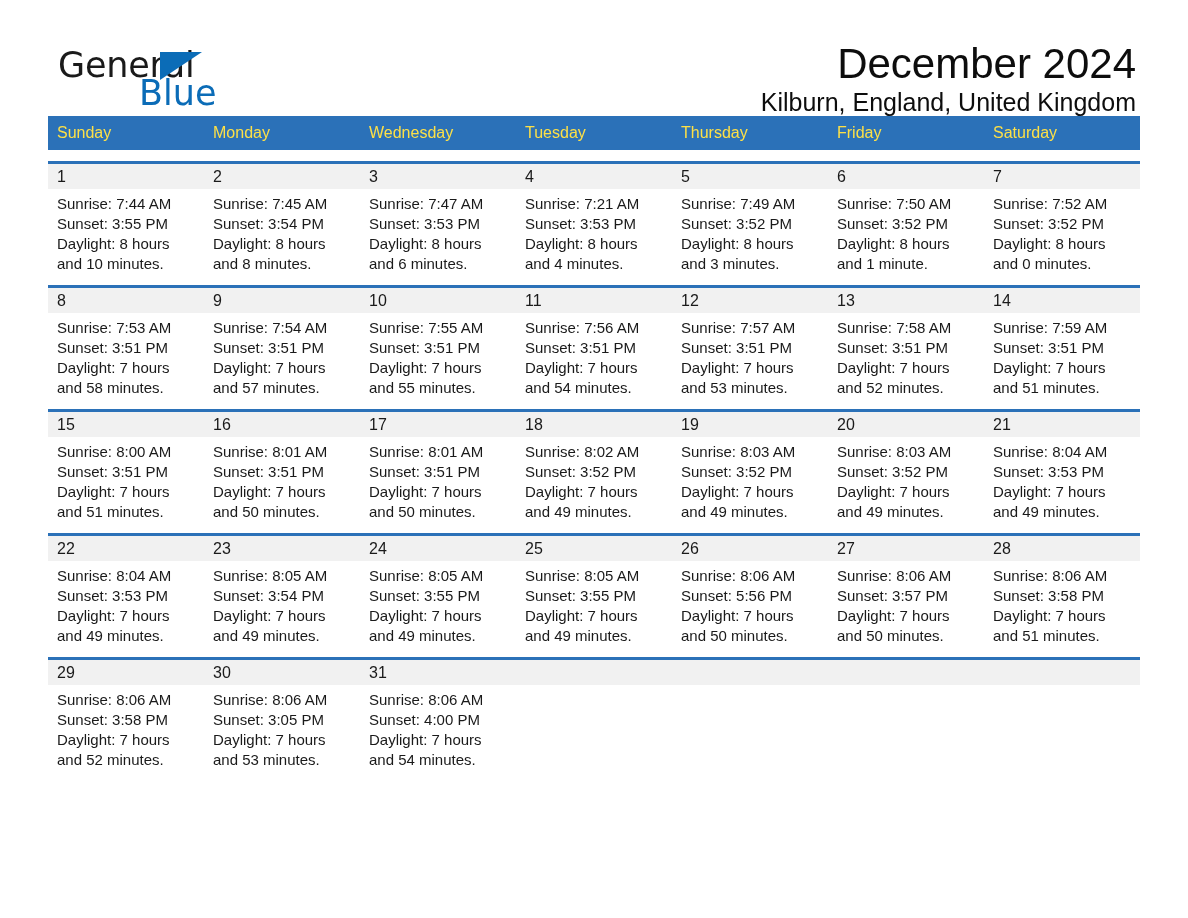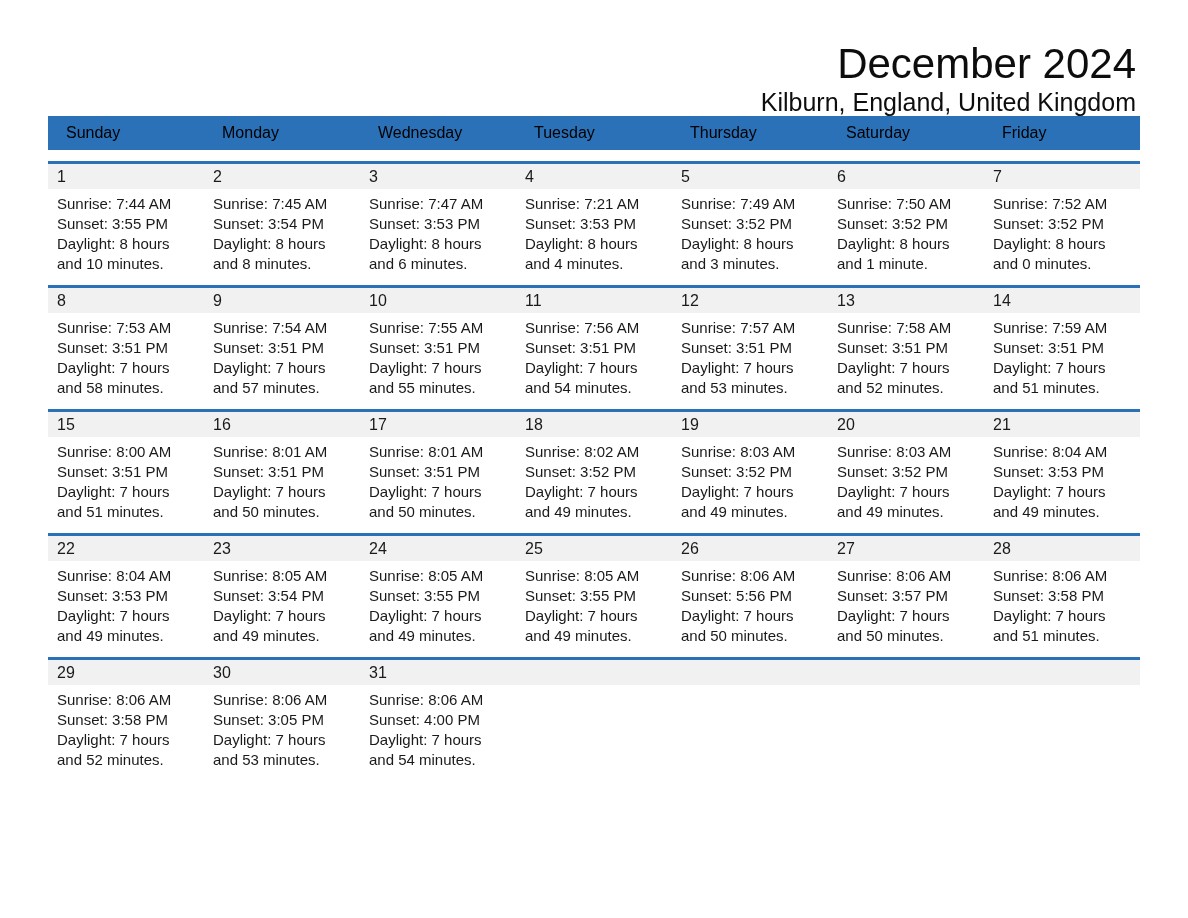--- a/index.html
+++ b/index.html
@@ -90,24 +90,24 @@
     margin-top: 6px;
     width: 1092px;
   }
   .weekdays {
     display: grid;
     grid-template-columns: repeat(7, 1fr);
     background: #2b71b8;
     height: 34px;
   }
   .weekday {
-    color: #000000;
+    color: #fde047;
     font-size: 16px;
     line-height: 34px;
-    padding-left: 18px;
+    padding-left: 9px;
     white-space: nowrap;
   }
 
   .week {
     display: grid;
     grid-template-columns: repeat(7, 1fr);
     border-top: 3px solid #2b71b8;
     margin-top: 11px;
     position: relative;
   }
@@ -145,38 +145,43 @@
     white-space: nowrap;
   }
 </style>
 </head>
 <body>
 
 <div class="page">
 
   <div class="masthead">
 
+    <div class="logo">
+      <span class="logo-general">General</span>
+      <span class="logo-tri"></span>
+      <span class="logo-blue">Blue</span>
+    </div>
 
     <div class="title-block">
       <div class="cal-title">December 2024</div>
       <div class="cal-subtitle">Kilburn, England, United Kingdom</div>
     </div>
 
   </div>
 
   <div class="calendar">
 
     <div class="weekdays">
       <div class="weekday">Sunday</div>
       <div class="weekday">Monday</div>
       <div class="weekday">Wednesday</div>
       <div class="weekday">Tuesday</div>
       <div class="weekday">Thursday</div>
+      <div class="weekday">Friday</div>
       <div class="weekday">Saturday</div>
-      <div class="weekday">Friday</div>
     </div>
 
     <div class="week">
       <div class="band"></div>
       <div class="day">
         <div class="day-num">1</div>
         <div class="day-lines">
           <div>Sunrise: 7:44 AM</div>
           <div>Sunset: 3:55 PM</div>
           <div>Daylight: 8 hours</div>

